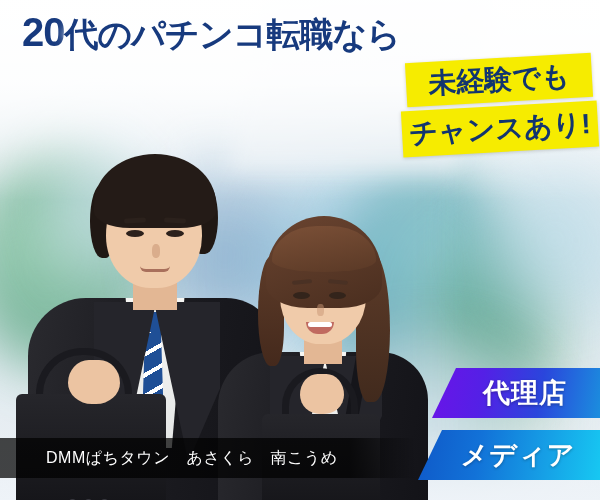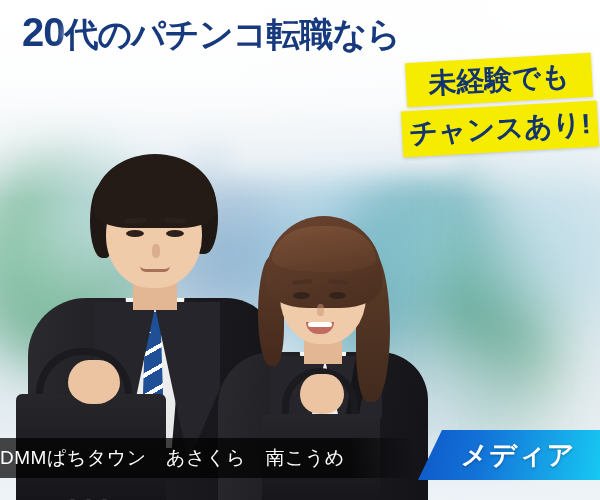--- a/index.html
+++ b/index.html
@@ -165,21 +165,21 @@
   }
   .cat span{padding-left:18px;}
 
   
   .caption-band{
     position:absolute;left:0;bottom:22px;width:416px;height:40px;
     background:linear-gradient(90deg,rgba(0,0,0,.72) 0%,rgba(0,0,0,.72) 84%,rgba(0,0,0,0) 100%);
     display:flex;align-items:center;
   }
   .caption-text{
-    color:#fff;font-size:19px;white-space:nowrap;letter-spacing:.5px;
+    color:#fff;font-size:16px;padding-left:46px;white-space:nowrap;letter-spacing:.5px;
   }
 </style>
 </head>
 <body>
 
 <div class="banner">
 
   <div class="bg">
     <div class="bg-base"></div>
     <div class="bg-blob b1"></div>
@@ -260,20 +260,23 @@
 
 
   <div class="badge badge1">
     <span>未経験でも</span>
   </div>
   <div class="badge badge2">
     <span>チャンスあり!</span>
   </div>
 
   <div class="cats">
+    <div class="cat" style="top: 368px; width: 168px; background: linear-gradient(100deg, rgb(106, 20, 232) 0%, rgb(84, 32, 230) 30%, rgb(42, 70, 220) 64%, rgb(27, 142, 222) 100%);">
+      <span>代理店</span>
+    </div>
     <div class="cat" style="top: 430px; width: 182px; background: linear-gradient(100deg, rgb(15, 89, 200) 0%, rgb(18, 114, 216) 34%, rgb(22, 160, 230) 70%, rgb(23, 200, 242) 100%);">
       <span>メディア</span>
     </div>
   </div>
 
   <div class="caption-band">
     <div class="caption-text">DMMぱちタウン　あさくら　南こうめ</div>
   </div>
 
 </div>

